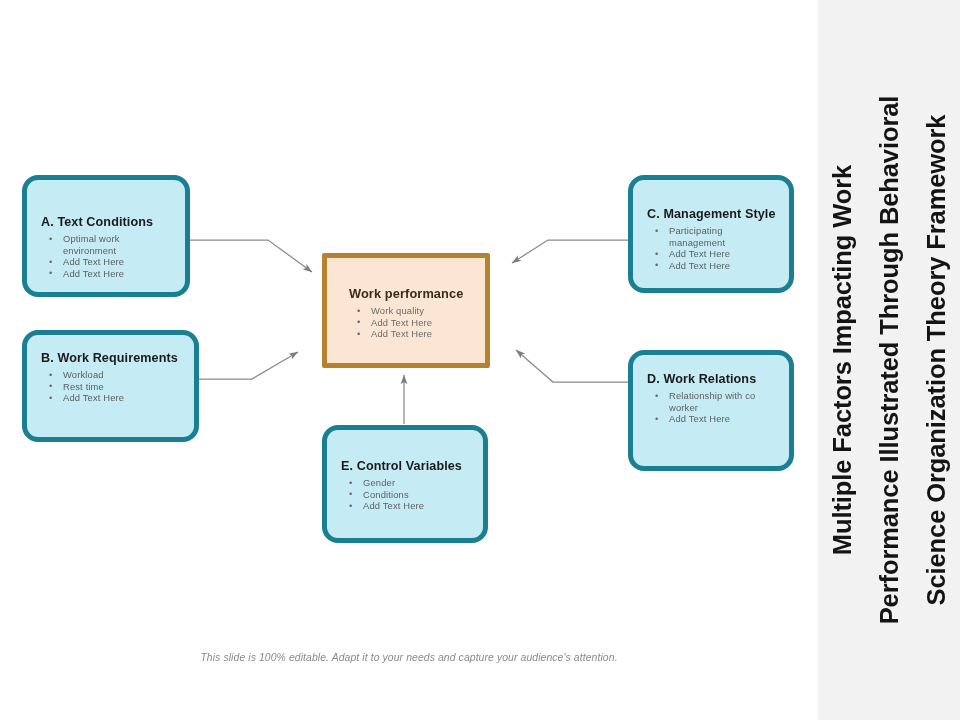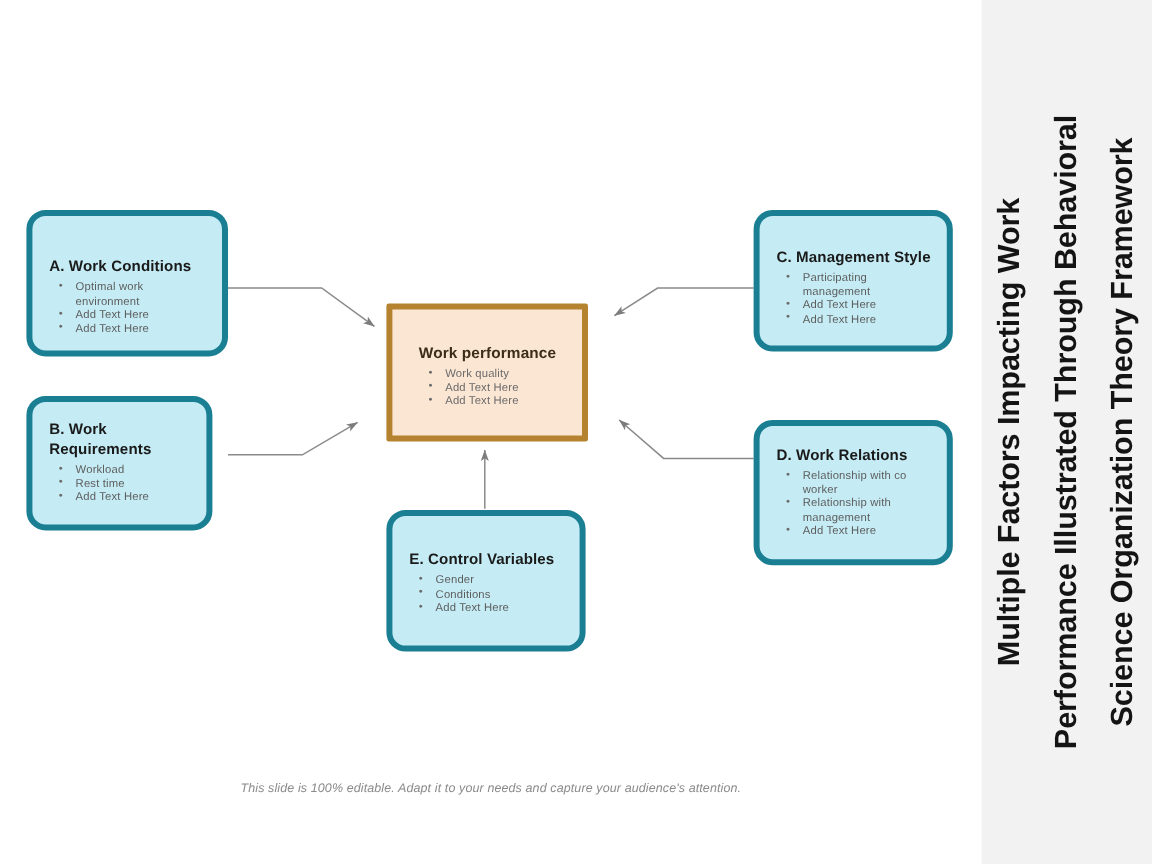--- a/index.html
+++ b/index.html
@@ -119,21 +119,21 @@
     color: #6b6b6b;
   }
   .node.center ul.bullets li {
     color: #6a6a6a;
   }
 
   
   #node-a { left: 22px;  top: 175px; width: 168px; height: 122px; }
   #node-a .node-inner { top: 34px; }
 
-  #node-b { left: 22px;  top: 330px; width: 155px; height: 112px; padding-left: 15px; }
+  #node-b { left: 22px;  top: 330px; width: 177px; height: 112px; padding-left: 15px; }
   #node-b .node-inner { top: 15px; }
 
   #node-c { left: 628px; top: 175px; width: 166px; height: 118px; padding-left: 44px; }
   #node-c .node-inner { top: 26px; }
 
   #node-d { left: 628px; top: 323px; width: 166px; height: 121px; margin-top: 27px; }
   #node-d .node-inner { top: 16px; }
 
   #node-e { left: 322px; top: 425px; width: 166px; height: 118px; }
   #node-e .node-inner { top: 28px; }
@@ -173,21 +173,21 @@
 
       <path d="M628,240 L548,240 L512,263" fill="none" stroke="#8a8a8a" stroke-width="1.25" marker-end="url(#arrowhead)"></path>
 
       <path d="M628,382 L553,382 L516,350" fill="none" stroke="#8a8a8a" stroke-width="1.25" marker-end="url(#arrowhead)"></path>
 
       <path d="M404,424 L404,375" fill="none" stroke="#8a8a8a" stroke-width="1.25" marker-end="url(#arrowhead)"></path>
     </svg>
 
     <div class="node teal" id="node-a">
       <div class="node-inner">
-        <div class="node-title">A. Work Conditions</div>
+        <div class="node-title">A. Text Conditions</div>
         <ul class="bullets">
           <li>Optimal work environment</li>
           <li>Add Text Here</li>
           <li>Add Text Here</li>
         </ul>
       </div>
     </div>
 
     <div class="node teal" id="node-b">
       <div class="node-inner">
@@ -209,21 +209,20 @@
           <li>Add Text Here</li>
         </ul>
       </div>
     </div>
 
     <div class="node teal" id="node-d">
       <div class="node-inner">
         <div class="node-title">D. Work Relations</div>
         <ul class="bullets">
           <li>Relationship with co worker</li>
-          <li>Relationship with management</li>
           <li>Add Text Here</li>
         </ul>
       </div>
     </div>
 
     <div class="node teal" id="node-e">
       <div class="node-inner">
         <div class="node-title">E. Control Variables</div>
         <ul class="bullets">
           <li>Gender</li>

